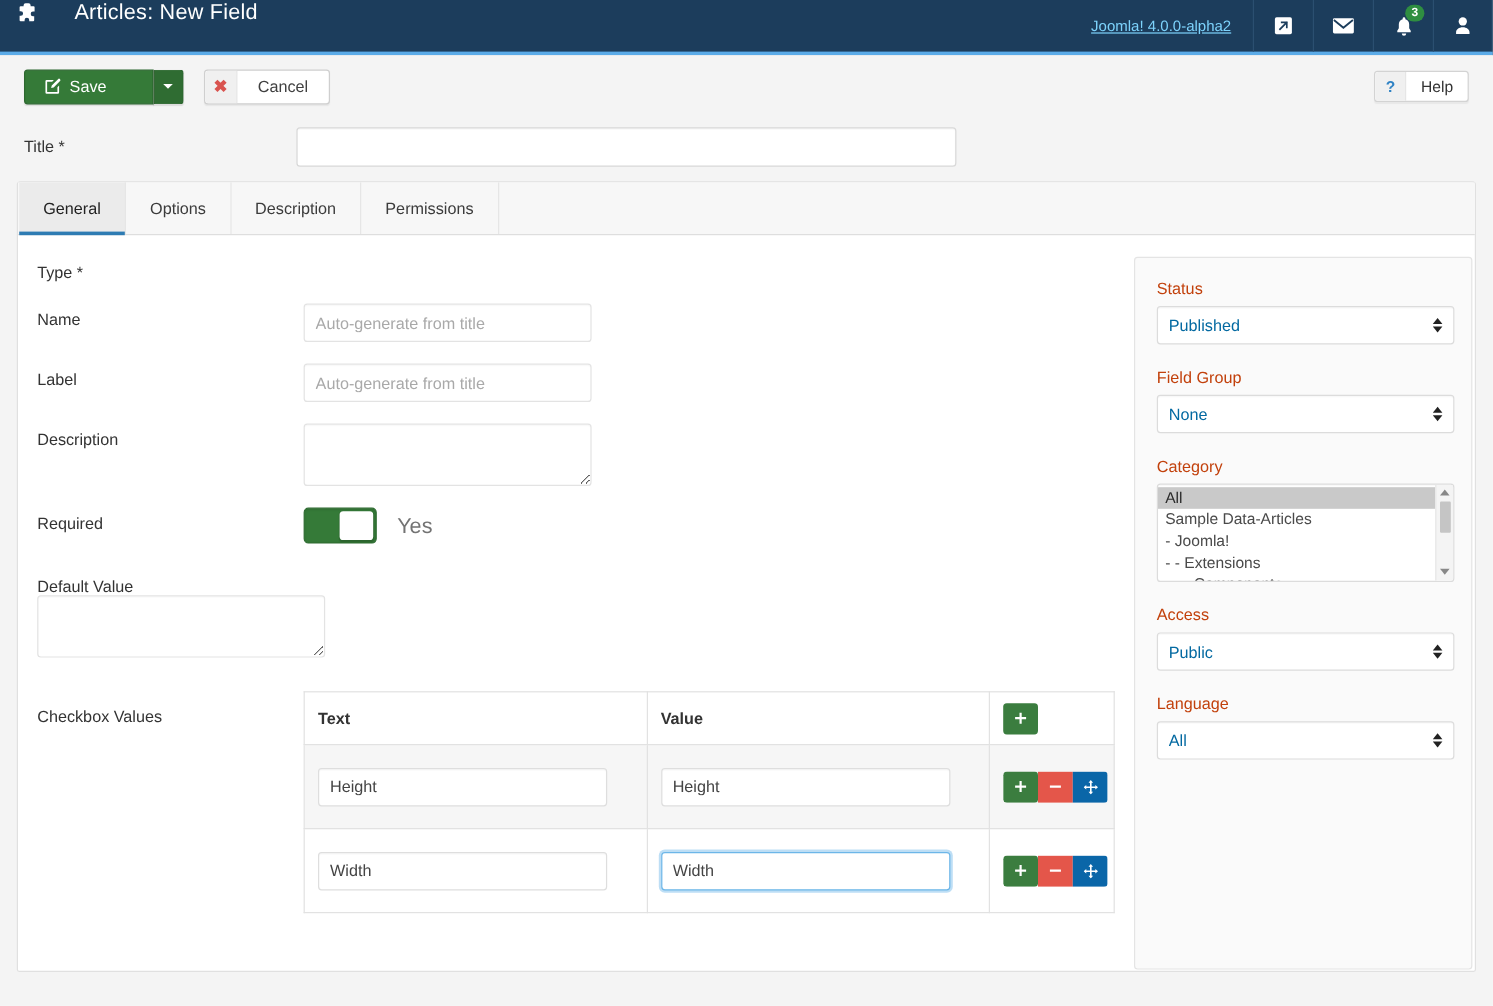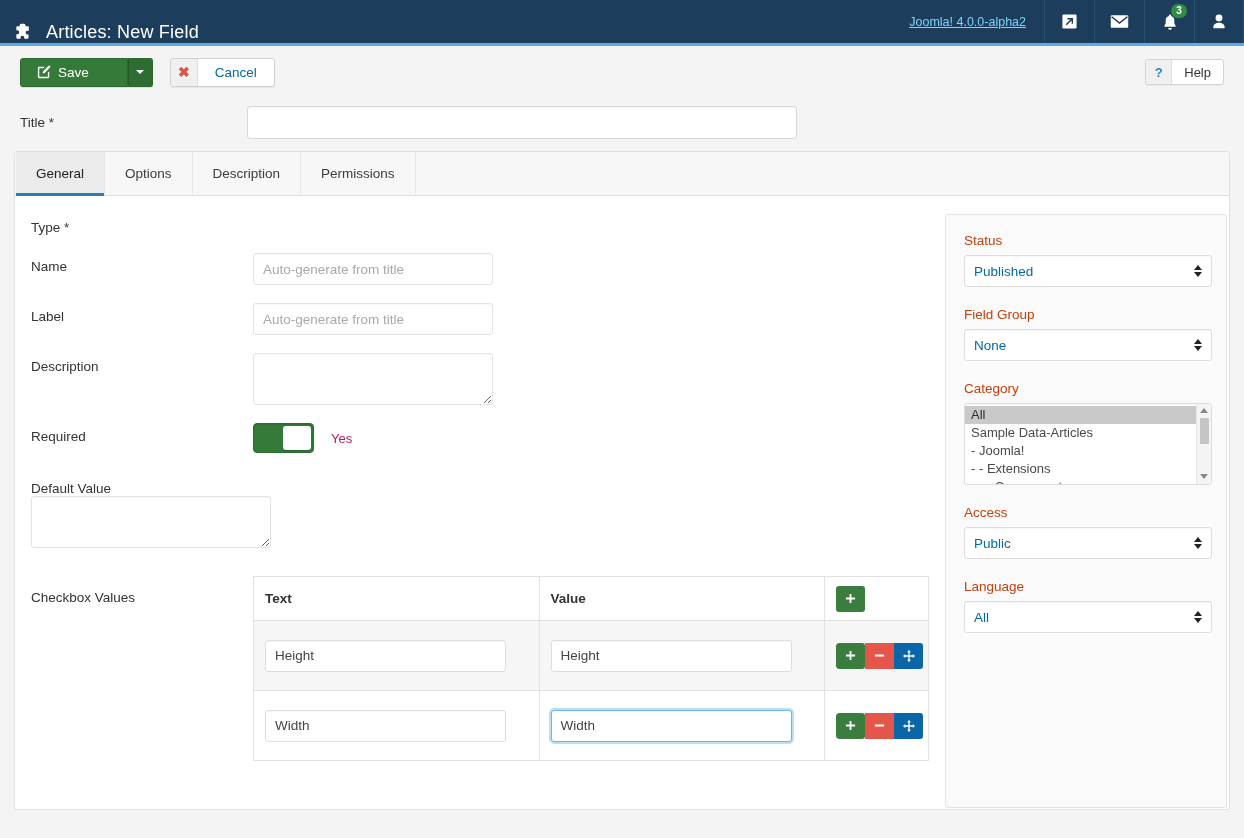--- a/index.html
+++ b/index.html
@@ -17,24 +17,25 @@
   .header {
     position: relative;
     height: 46px;
     background: #1c3d5c;
     display: flex;
     align-items: center;
     border-bottom: 3px solid #5babe8;
   }
   .header-brand {
     display: flex;
-    align-items: flex-end;
+    align-items: flex-start;
     padding-left: 12px;
     flex: 1;
     height: 100%;
+    gap: 16px;
   }
   .brand-icon {
     width: 22px; height: 22px;
     margin-right: 12px;
     display: flex; align-items: center; justify-content: center;
   }
   .brand-title {
     color: #ffffff;
     font-size: 18px;
     letter-spacing: .2px;
@@ -131,21 +132,21 @@
     border-right: 1px solid #dedede;
     border-radius: 3px 0 0 3px;
     color: #d9534f;
     font-size: 14px;
     font-weight: bold;
   }
   .btn-cancel .lbl {
     padding: 0 17px;
     display: flex; align-items: center;
     font-size: 13.5px;
-    color: #0369a1;
+    color: #404040;
   }
   .toolbar-right {
     position: absolute;
     right: 20px; top: 50%;
     transform: translateY(-50%);
     display: flex;
     height: 26px;
     background: #fff;
     border: 1px solid #d3d3d3;
     border-radius: 3px;
@@ -324,22 +325,22 @@
   .switch .knob {
     position: absolute;
     top: 2px; right: 2px;
     width: 28px; height: 24px;
     background: #fff;
     border-radius: 3px;
     box-shadow: 0 1px 1px rgba(0,0,0,.18);
   }
   .switch-text {
     margin-left: 17px;
-    color: #be185d;
-    font-size: 13px;
+    color: #737373;
+    font-size: 18px;
   }
 
   
   .frow-table { display: flex; align-items: flex-start; }
   .cbtable {
     border-collapse: collapse;
     width: 676px;
     font-size: 13.5px;
   }
   .cbtable th, .cbtable td {

